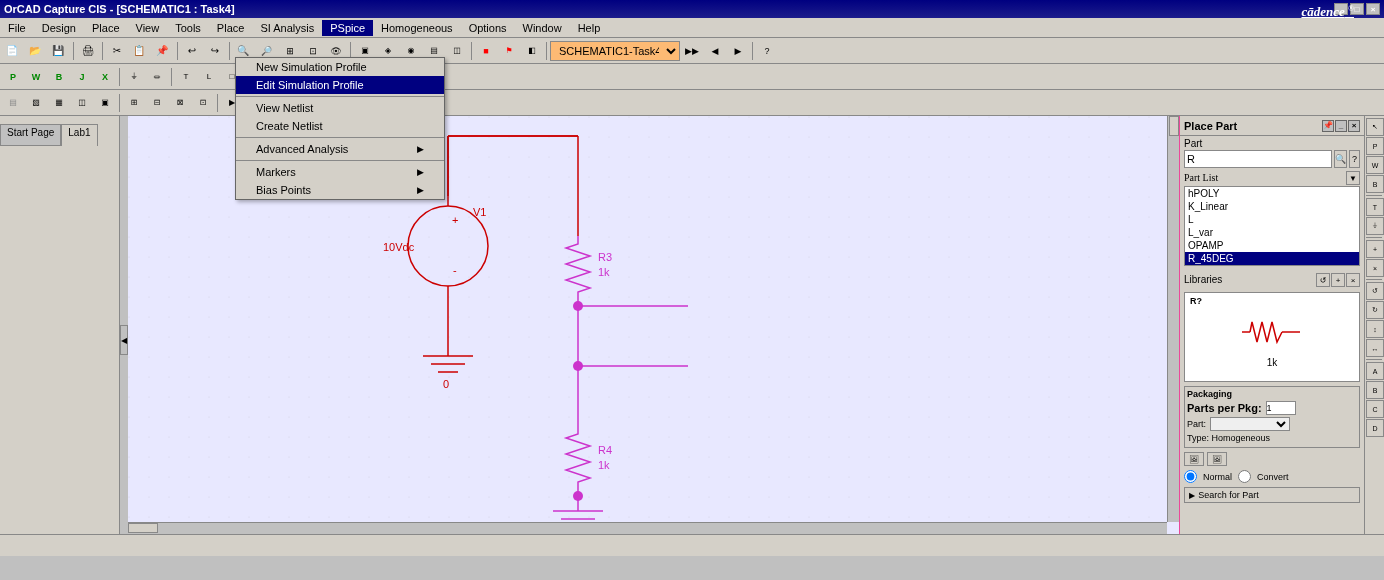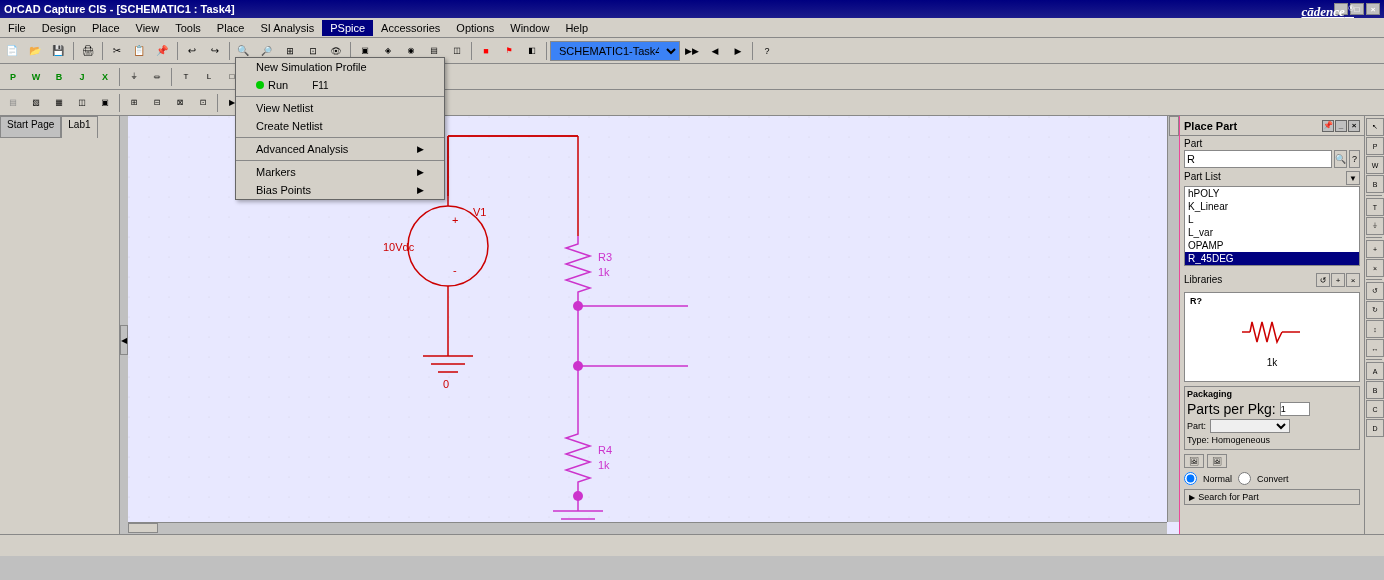--- a/index.html
+++ b/index.html
@@ -87,21 +87,21 @@
       font-size: 10px;
     }
     .tb-sep {
       width: 1px;
       height: 18px;
       background: #888;
       margin: 0 2px;
     }
     .tb-dropdown {
       height: 20px;
-      background: #3b82f6;
+      background: #fdba74;
       border: 1px solid #888;
       font-size: 11px;
       padding: 0 4px;
       cursor: pointer;
     }
 
     
     #main-area {
       display: flex;
       height: calc(580px - 18px - 20px - 26px - 26px - 26px - 22px);
@@ -111,20 +111,21 @@
       width: 120px;
       background: #d4d0c8;
       border-right: 1px solid #888;
       display: flex;
       flex-direction: column;
     }
     .left-tab-bar {
       height: 22px;
       display: flex;
       background: #d4d0c8;
+      margin-top: 8px;
     }
     .left-tab {
       padding: 2px 6px;
       font-size: 10px;
       border: 1px solid #888;
       background: #c0c0c0;
       cursor: pointer;
     }
     .left-tab.active {
       background: #d4d0c8;
@@ -512,21 +513,21 @@
 
 <div id="menu-bar">
   <div class="menu-item">File</div>
   <div class="menu-item">Design</div>
   <div class="menu-item">Place</div>
   <div class="menu-item">View</div>
   <div class="menu-item">Tools</div>
   <div class="menu-item">Place</div>
   <div class="menu-item">SI Analysis</div>
   <div class="menu-item active">PSpice</div>
-  <div class="menu-item">Accessories</div>
+  <div class="menu-item">Homogeneous</div>
   <div class="menu-item">Options</div>
   <div class="menu-item">Window</div>
   <div class="menu-item">Help</div>
 </div>
 
 <div class="toolbar" id="toolbar1">
   <div class="tb-btn" title="New">📄</div>
   <div class="tb-btn" title="Open">📂</div>
   <div class="tb-btn" title="Save">💾</div>
   <div class="tb-sep"></div>
@@ -713,21 +714,21 @@
     </div>
 
     <div class="rp-section">
       <div class="rp-label">Part</div>
       <div class="rp-input-row">
         <input class="rp-input" type="text" value="R" style="">
         <div class="rp-btn">🔍</div>
         <div class="rp-btn">?</div>
       </div>
 
-      <div style="display:flex; justify-content:space-between; margin-bottom:1px;">
+      <div style="display:flex; align-items:center; justify-content:space-between; margin-bottom:1px;font-family:Liberation Serif, serif;">
         <span class="rp-label">Part List</span>
         <div class="rp-filter-btn" style="width:14px; height:14px; background:#d4d0c8; border:1px solid #888; font-size:8px; display:flex; align-items:center; justify-content:center; cursor:pointer;">▼</div>
       </div>
       <div class="rp-list">
         <div class="rp-list-item">hPOLY</div>
         <div class="rp-list-item">K_Linear</div>
         <div class="rp-list-item">L</div>
         <div class="rp-list-item">L_var</div>
         <div class="rp-list-item">OPAMP</div>
         <div class="rp-list-item selected">R_45DEG</div>
@@ -753,21 +754,21 @@
         <line x1="10" y1="25" x2="18" y2="25" stroke="#cc0000" stroke-width="1.5"></line>
         <polyline points="18,25 20,15 25,35 30,15 35,35 40,15 45,35 50,25" fill="none" stroke="#cc0000" stroke-width="1.5"></polyline>
         <line x1="50" y1="25" x2="68" y2="25" stroke="#cc0000" stroke-width="1.5"></line>
       </svg>
       <span style="font-size:10px; color:#000;">1k</span>
     </div>
 
     <div class="rp-packaging">
       <div style="font-weight:bold; font-size:9px; margin-bottom:2px;">Packaging</div>
       <div class="rp-pkg-row">
-        <span style="font-size:14px;">Parts per Pkg:</span>
+        <span style="font-size:11px;font-weight:bold;">Parts per Pkg:</span>
         <input class="rp-pkg-input" type="text" value="1" style="">
       </div>
       <div class="rp-pkg-row">
         <span style="font-size:9px;">Part:</span>
         <select class="rp-pkg-select">
           <option></option>
         </select>
       </div>
       <div class="rp-pkg-row">
         <span style="font-size:9px;">Type: Homogeneous</span>
@@ -817,26 +818,22 @@
 </div>
 
 <div id="status-bar">
   <span></span>
 </div>
 
 <div id="dropdown-menu">
   <div class="dm-item">
     <span>New Simulation Profile</span>
   </div>
-  <div class="dm-item">
-    <div style="display:flex; align-items:center; gap:4px; width:100%;">
-      <span class="green-circle"></span>
-      <span>Run</span>
-      <span class="dm-shortcut">F11</span>
-    </div>
+  <div class="dm-item highlighted">
+    <span>Edit Simulation Profile</span>
   </div>
   <div class="dm-sep"></div>
   <div class="dm-item">
     <span>View Netlist</span>
   </div>
   <div class="dm-item">
     <span>Create Netlist</span>
   </div>
   <div class="dm-sep"></div>
   <div class="dm-item">

